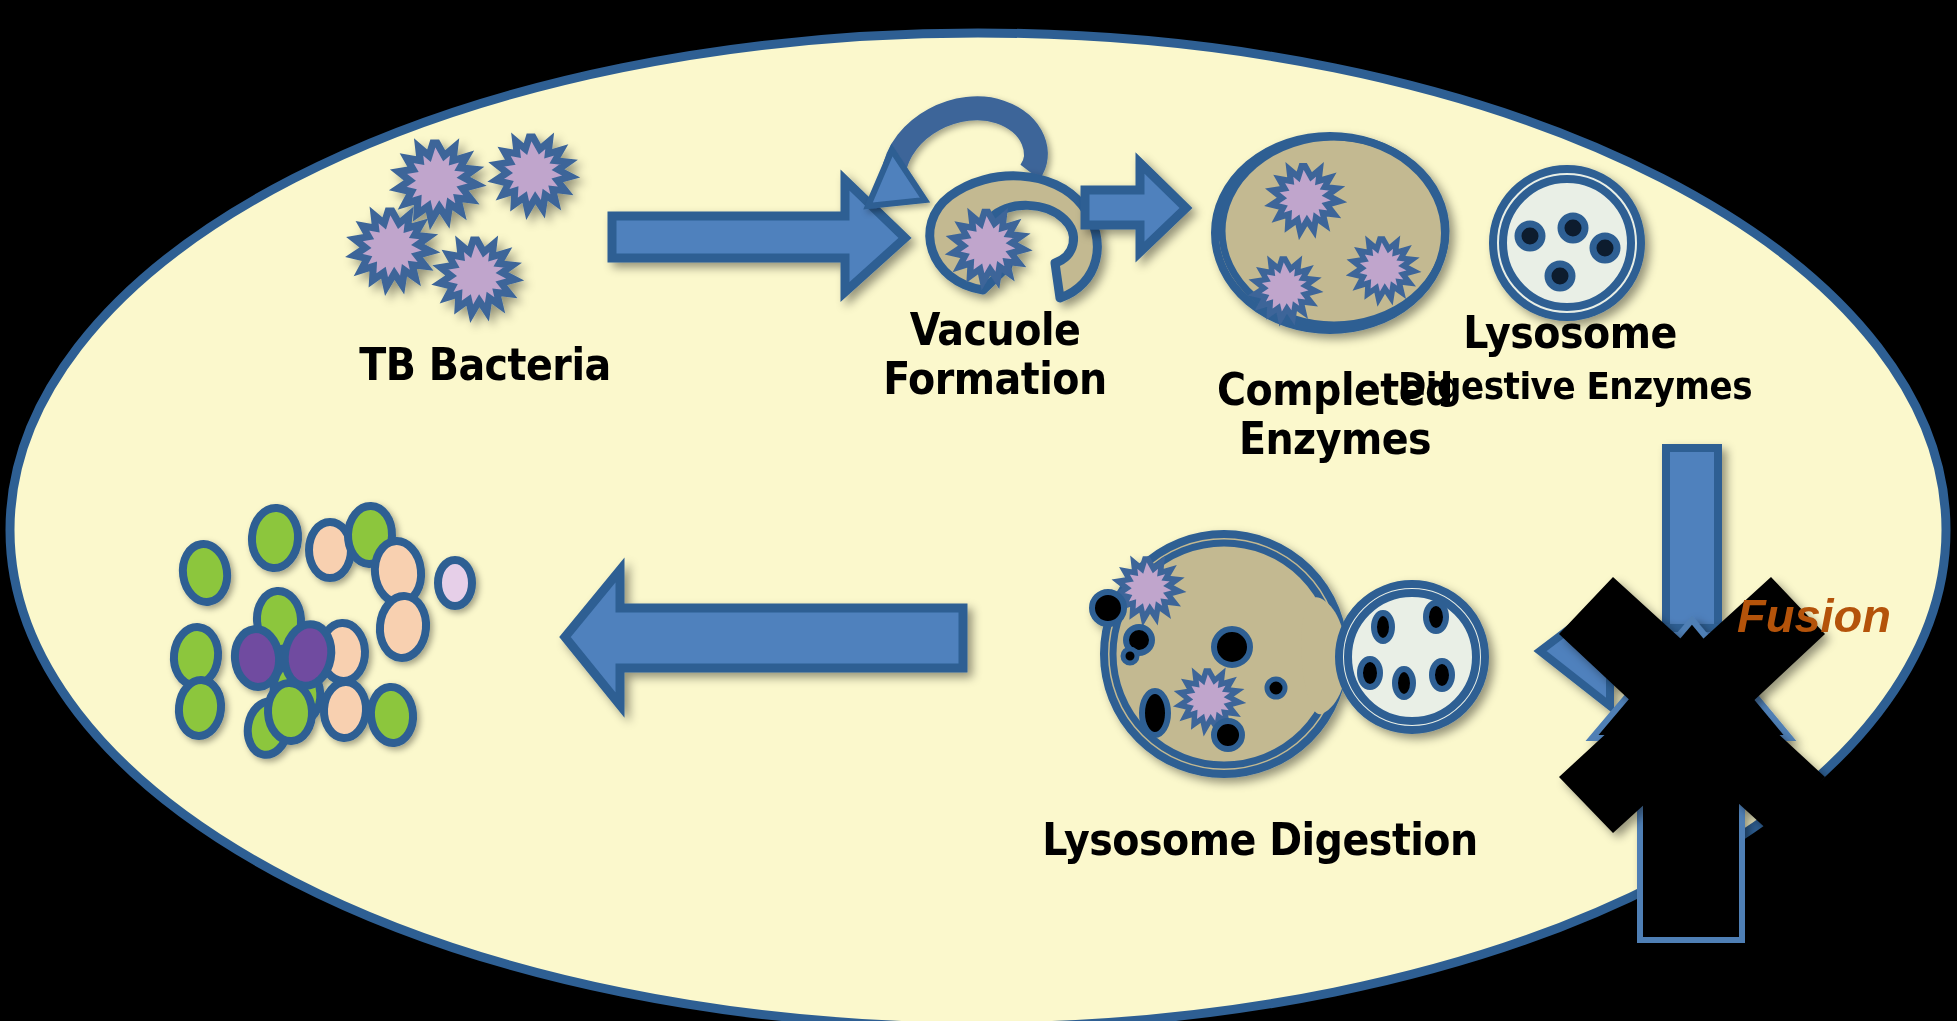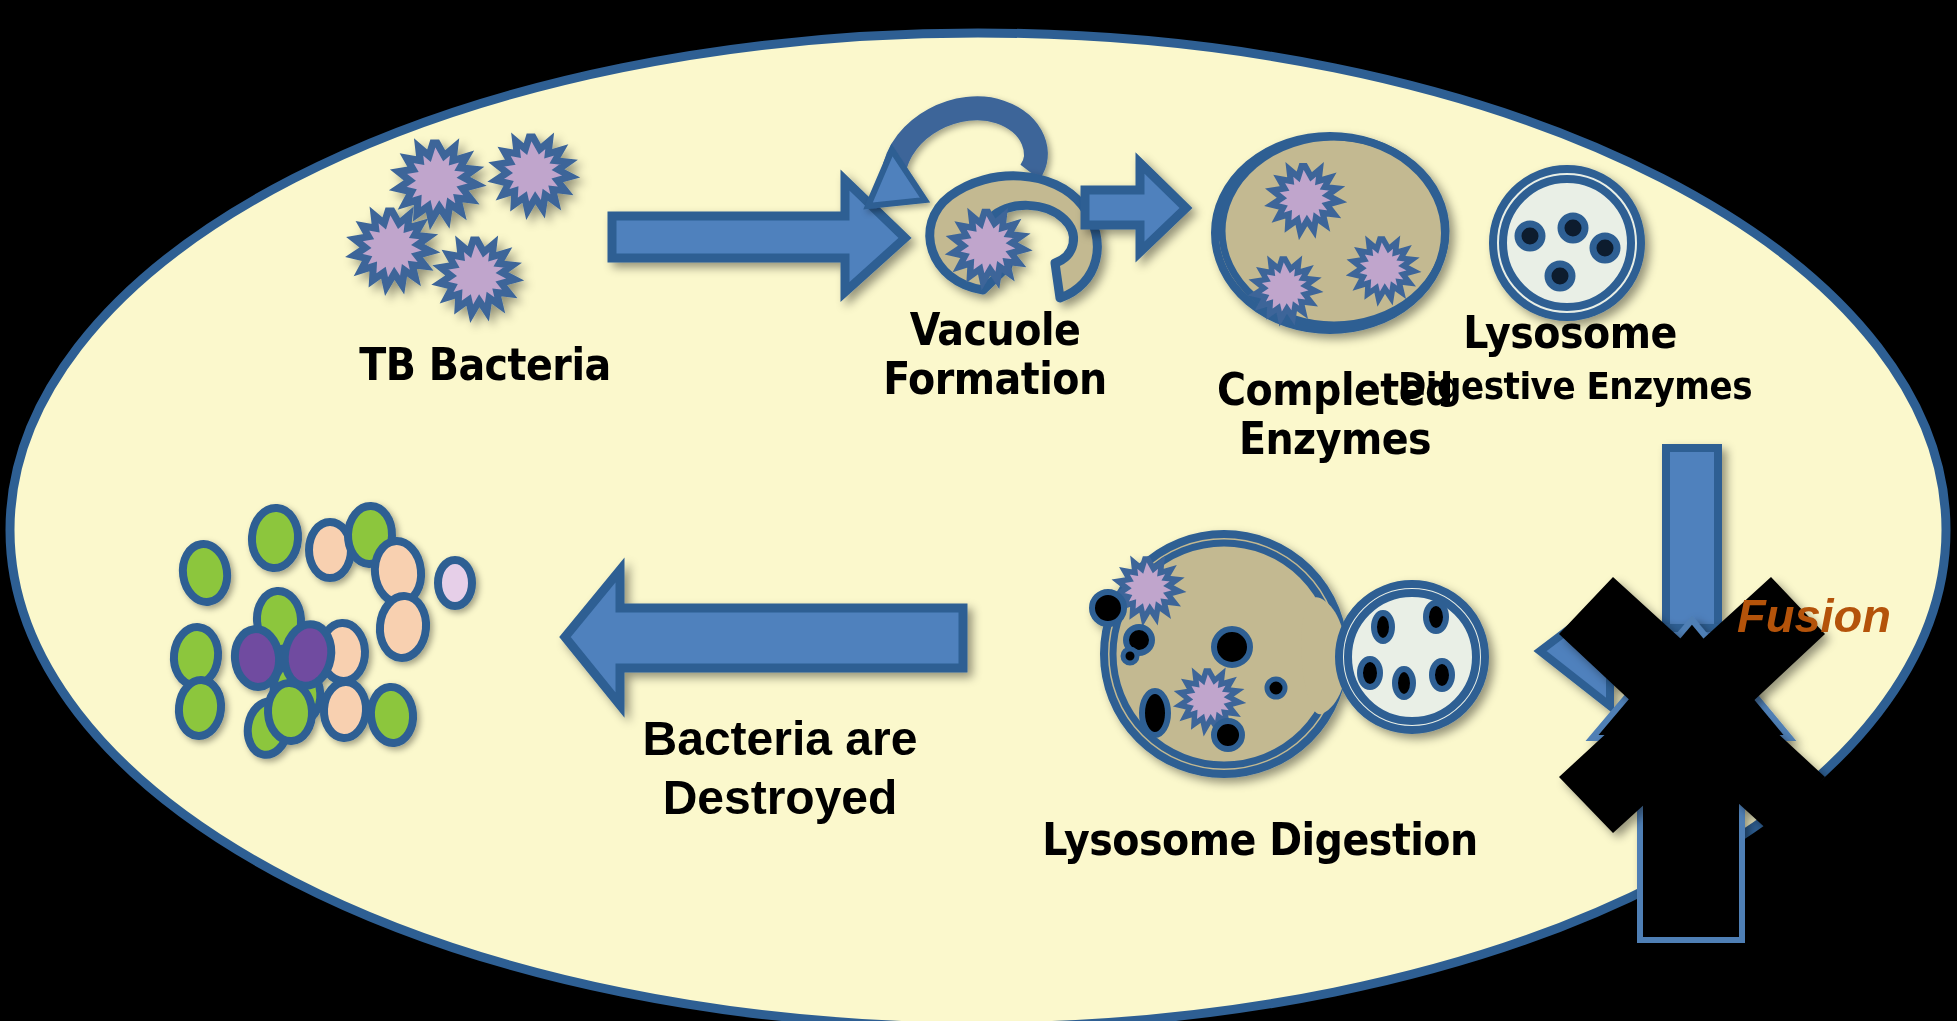--- a/index.html
+++ b/index.html
@@ -231,16 +231,14 @@
 Enzymes</div>
 
   <div class="label label-narrow" style="left:1395px; top:288px; width:350px; font-size:44px;">Lysosome</div>
 
   <div class="label label-narrow" style="left:1355px; top:345px; width:440px; font-size:38px;">Digestive Enzymes</div>
 
   <div class="label label-fusion" style="left:1737px; top:570px; width:260px; font-size:47px;">Fusion</div>
 
   <div class="label label-narrow" style="left:1000px; top:795px; width:520px; font-size:44px;">Lysosome Digestion</div>
 
-  <div class="label label-wide" style="left:560px; top:690px; width:440px; font-size:48px; line-height:1.22;">Bacteria are
-Destroyed</div>
 
 </div>
 
 </body></html>

